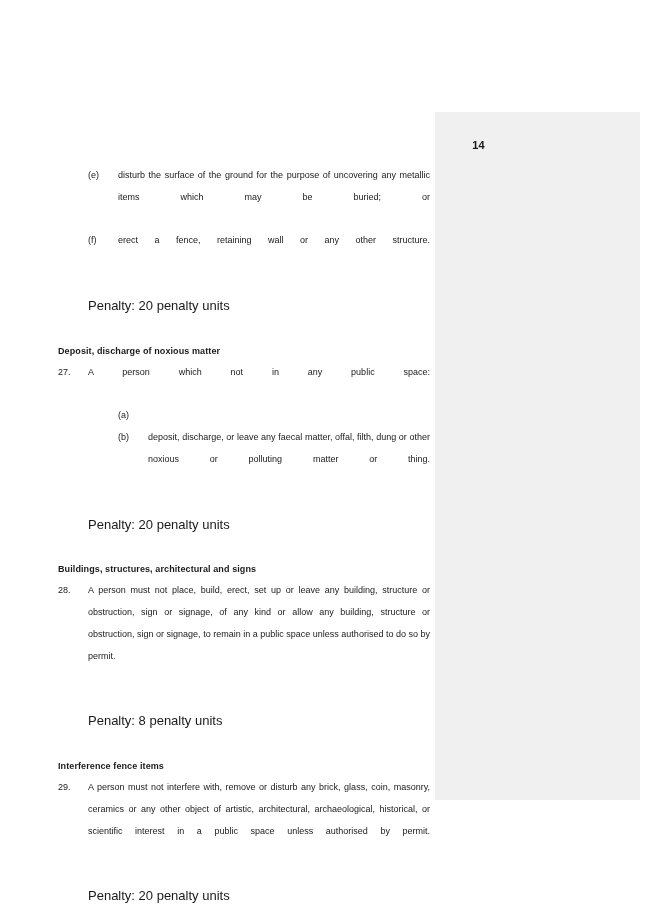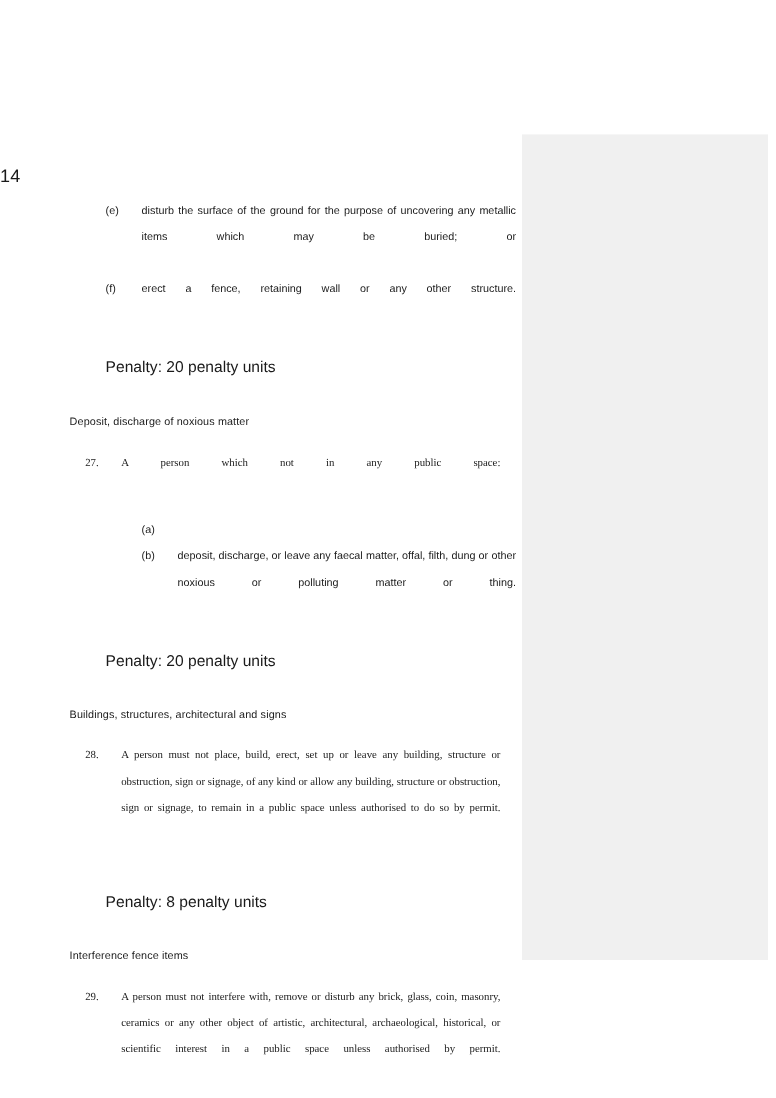--- a/index.html
+++ b/index.html
@@ -33,55 +33,55 @@
     top: 0;
     width: 647px;
     height: 915px;
   }
 
   #page-number {
     position: absolute;
     top: 139px;
     left: 0;
     width: 485px;
-    text-align: left;
-    font-size: 15px;
+    text-align: right;
+    font-size: 11px;
     letter-spacing: 0.3px;
+    font-weight: bold;
   }
 
   #content {
     position: absolute;
     left: 58px;
     top: 165px;
     width: 372px;
   }
 
   .section {
     margin-bottom: 0;
   }
 
   .heading {
     font-size: 9px;
-    font-weight: normal;
+    font-weight: bold;
     letter-spacing: 0.1px;
     line-height: 21px;
     margin: 0;
     padding: 0;
   }
 
   
   .clause {
     position: relative;
     padding-left: 30px;
     font-size: 9px;
     line-height: 21.8px;
     text-align: justify;
     text-justify: inter-word;
-    margin: 13px;
-    font-family: Liberation Serif, serif;
+    margin: 0;
   }
   .clause .num {
     position: absolute;
     left: 0;
     top: 0;
     width: 28px;
     text-align: left;
     font-size: 9px;
   }
 

